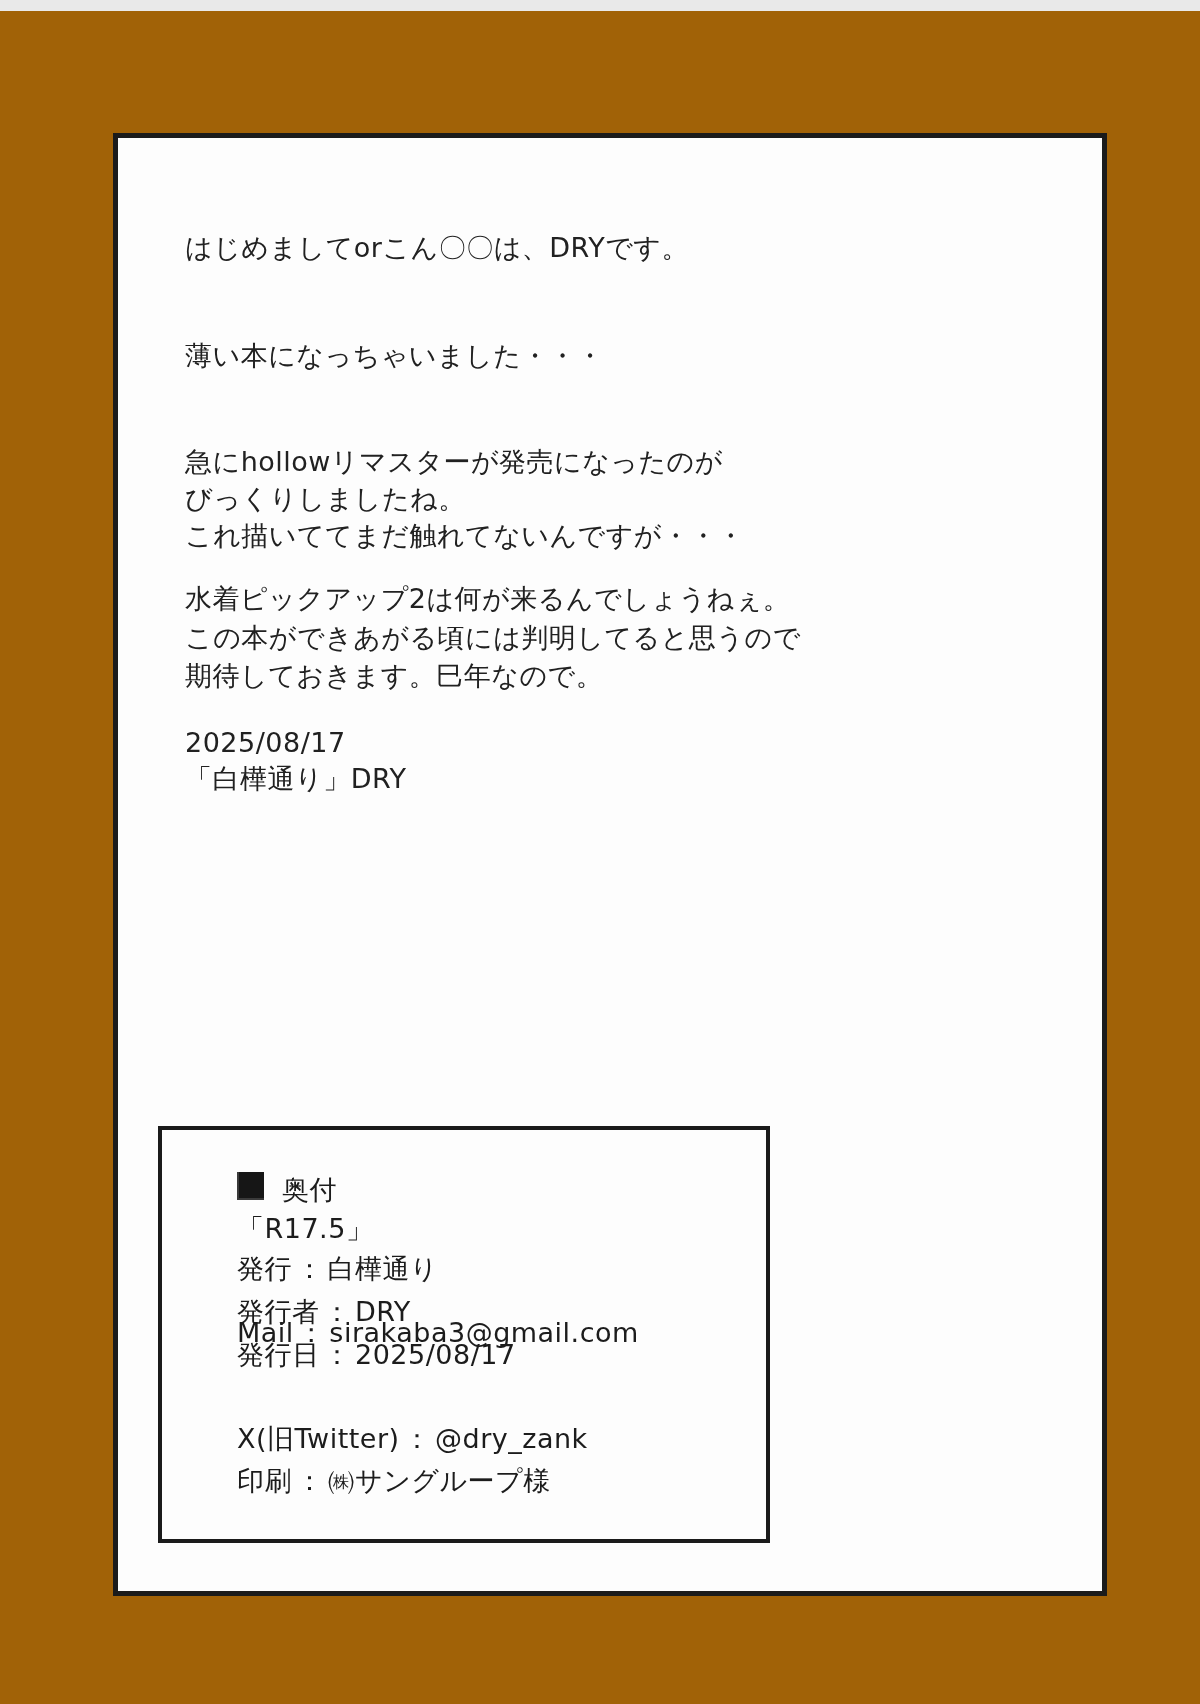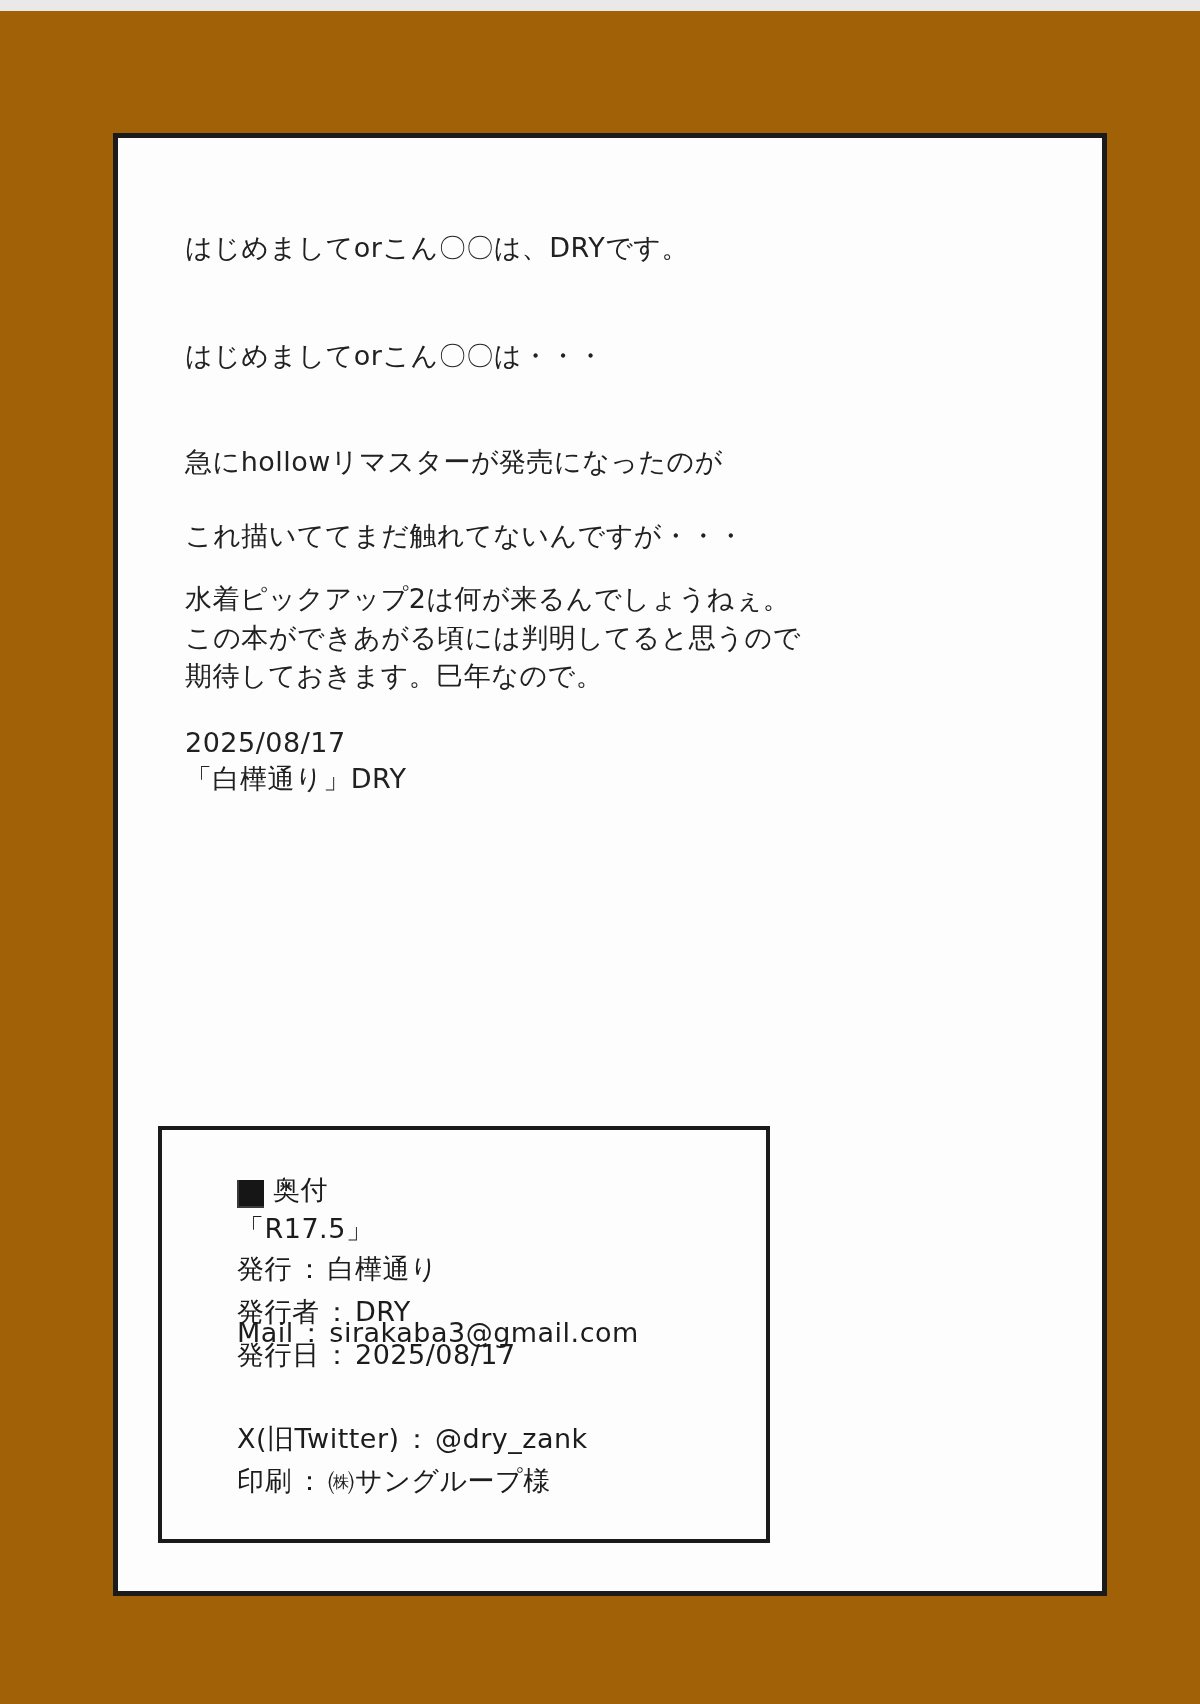--- a/index.html
+++ b/index.html
@@ -40,40 +40,41 @@
     background: #fdfdfd;
   }
   .ctxt {
     position: absolute;
     left: 237px;
     font-size: 27px;
     letter-spacing: 0.5px;
     white-space: nowrap;
     color: #1c1c1c;
   }
-  .c-header { display: flex; align-items: flex-end; gap: 9px; }
+  .c-header { display: flex; align-items: flex-start; gap: 18px; }
   .sq-icon {
     display: inline-block;
     width: 27px; height: 28px;
     background: #161616;
     box-shadow: inset 2px -2px 0 0 #3a3a3a;
   }
   .sep { padding: 0 4px; }
 </style>
 </head>
 <body>
 
 <div class="page">
   <div class="outer-border"></div>
 
   <div class="txt" style="top:221px">はじめましてorこん〇〇は、DRYです。</div>
 
-  <div class="txt" style="top:329px">はじめましてorこん〇〇は・・・</div>
+  <div class="txt" style="top:329px">薄い本になっちゃいました・・・</div>
 
   <div class="txt" style="top:435px">急にhollowリマスターが発売になったのが</div>
+  <div class="txt" style="top:472px">びっくりしましたね。</div>
   <div class="txt" style="top:509px">これ描いててまだ触れてないんですが・・・</div>
 
   <div class="txt" style="top:572px">水着ピックアップ2は何が来るんでしょうねぇ。</div>
   <div class="txt" style="top:611px">この本ができあがる頃には判明してると思うので</div>
   <div class="txt" style="top:649px">期待しておきます。巳年なので。</div>
 
   <div class="txt" style="top:716px">2025/08/17</div>
   <div class="txt" style="top:752px">「白樺通り」DRY</div>
 
   <div class="colophon-box"></div>

